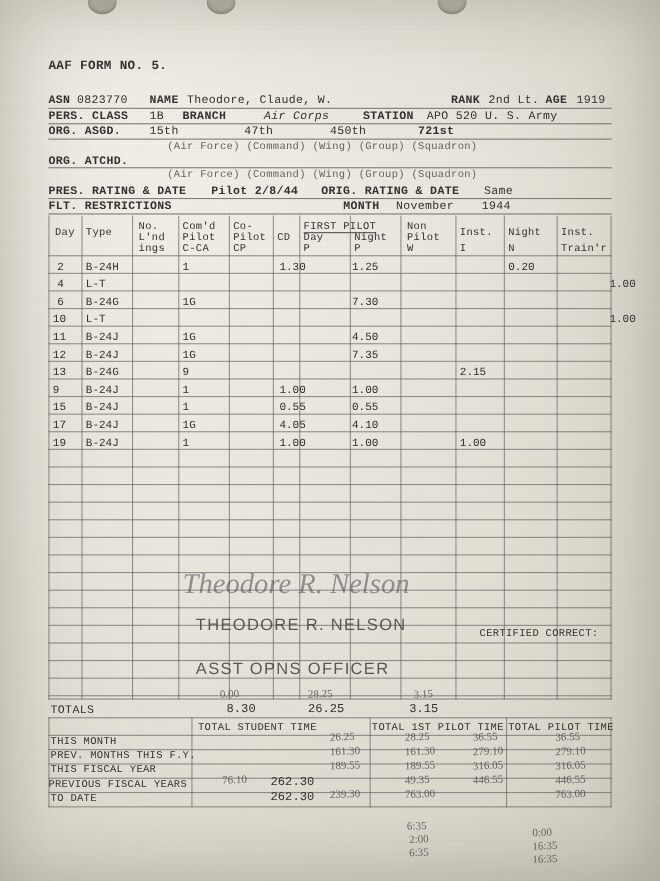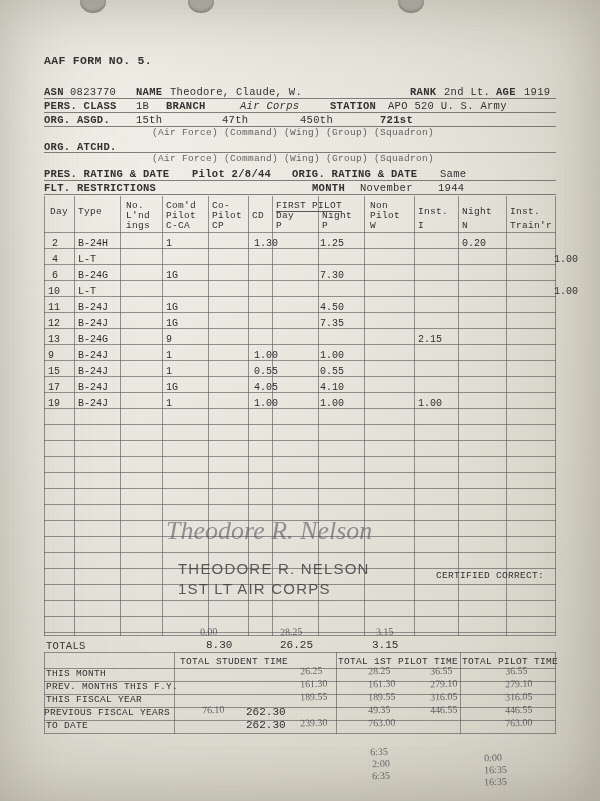--- a/index.html
+++ b/index.html
@@ -288,21 +288,21 @@
 
   <div class="cell" style="left:48px;top:398px;">19</div>
   <div class="cell" style="left:78px;top:398px;">B-24J</div>
   <div class="cell" style="left:166px;top:398px;">1</div>
   <div class="cell" style="left:254px;top:398px;">1.00</div>
   <div class="cell" style="left:320px;top:398px;">1.00</div>
   <div class="cell" style="left:418px;top:398px;">1.00</div>
 
   <div class="sig" style="left:166px;top:516px;font-size:26px;">Theodore R. Nelson</div>
   <div class="stamp" style="left:178px;top:560px;font-size:15px;">THEODORE R. NELSON</div>
-  <div class="stamp" style="left:178px;top:580px;font-size:15px;">1ST LT AIR CORPS</div>
+  <div class="stamp" style="left:178px;top:600px;font-size:15px;">ASST OPNS OFFICER</div>
   <div class="type f10" style="left:436px;top:570px;">CERTIFIED CORRECT:</div>
 
   <div class="type f11" style="left:46px;top:640px;">TOTALS</div>
   <div class="pencil" style="left:200px;top:626px;">0.00</div>
   <div class="cell" style="left:206px;top:639px;font-size:11px;">8.30</div>
   <div class="pencil" style="left:280px;top:626px;">28.25</div>
   <div class="cell" style="left:280px;top:639px;font-size:11px;">26.25</div>
   <div class="pencil" style="left:376px;top:626px;">3.15</div>
   <div class="cell" style="left:372px;top:639px;font-size:11px;">3.15</div>
 

